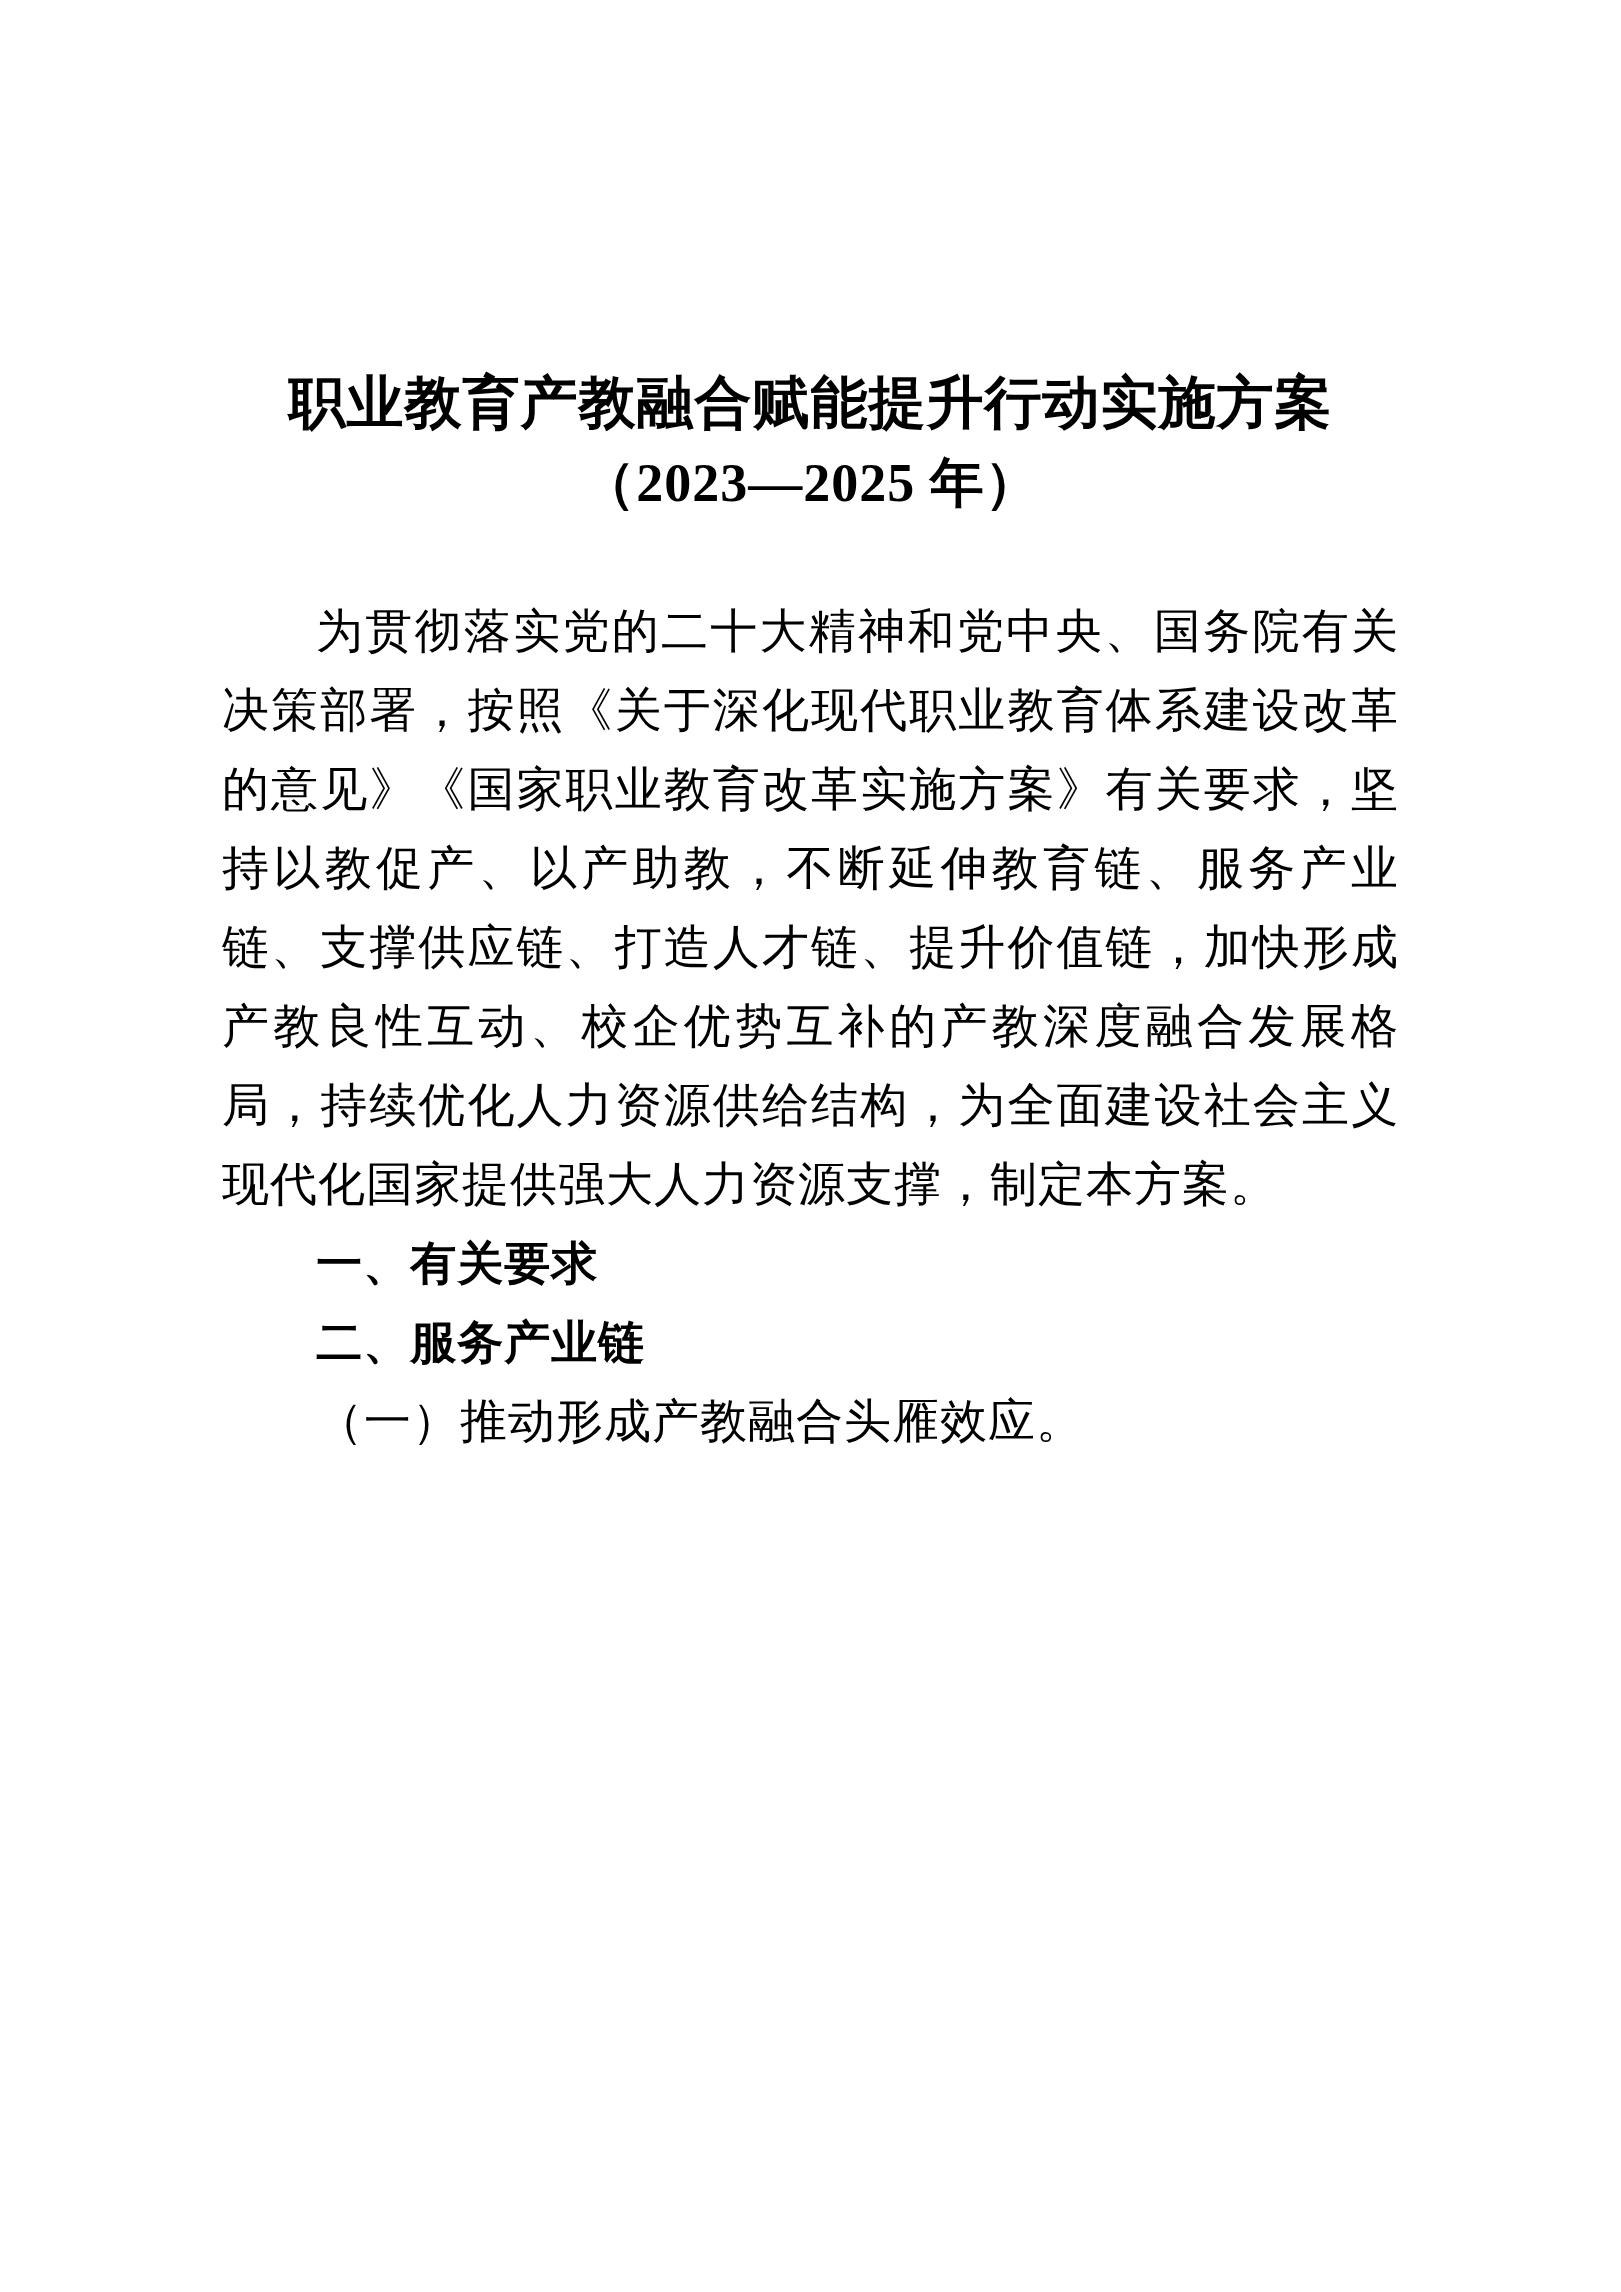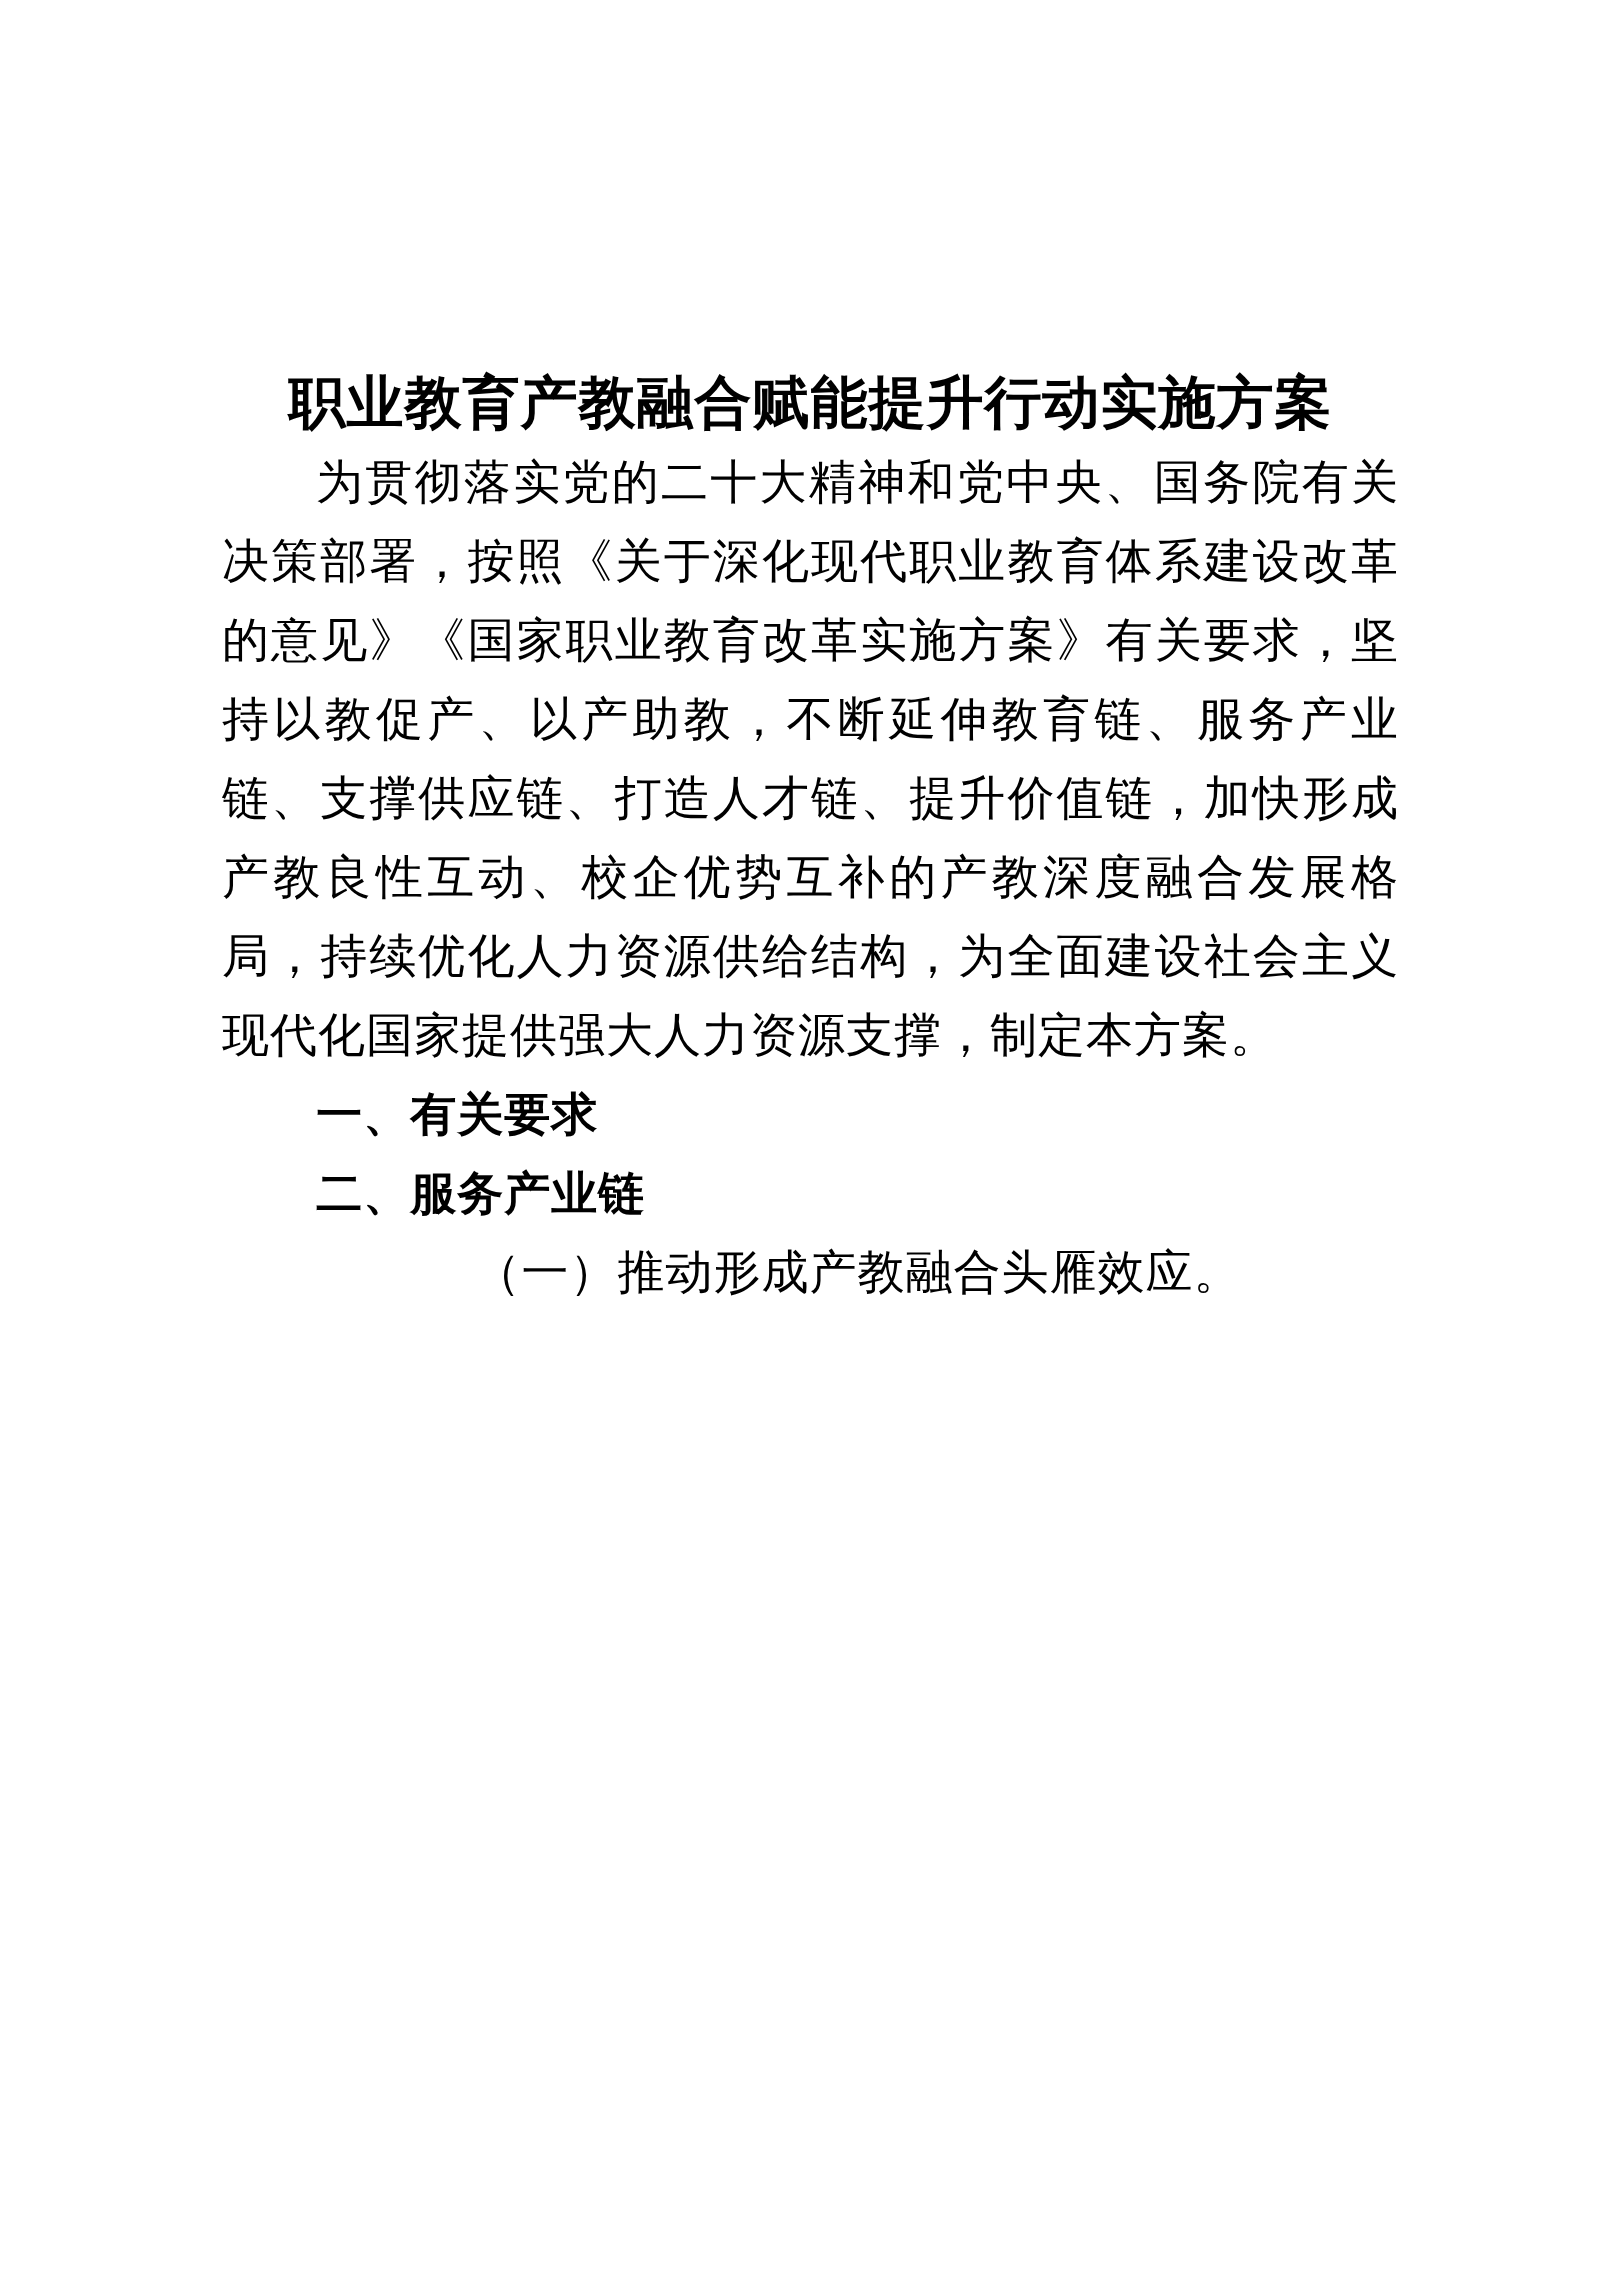--- a/index.html
+++ b/index.html
@@ -57,31 +57,31 @@
     text-indent: 2.05em;
     letter-spacing: 1px;
   }
   .kaiti-item {
     margin: 0;
     font-family: "Liberation Serif", serif;
     font-size: 47px;
     line-height: 79px;
     text-indent: 2em;
     letter-spacing: 1px;
-    text-align: center;
   }
 </style>
 </head>
 <body>
 
 <div class="page">
   <div class="content">
 
     <h1 class="doc-title">职业教育产教融合赋能提升行动实施方案</h1>
 
+    <h1 class="doc-subtitle">（2023—2025 年）</h1>
 
     <p class="body-para">为贯彻落实党的二十大精神和党中央、国务院有关决策部署，按照《关于深化现代职业教育体系建设改革的意见》《国家职业教育改革实施方案》有关要求，坚持以教促产、以产助教，不断延伸教育链、服务产业链、支撑供应链、打造人才链、提升价值链，加快形成产教良性互动、校企优势互补的产教深度融合发展格局，持续优化人力资源供给结构，为全面建设社会主义现代化国家提供强大人力资源支撑，制定本方案。</p>
 
     <h2 class="section-heading">一、有关要求</h2>
 
 
     <h2 class="section-heading">二、服务产业链</h2>
 
     <p class="kaiti-item">（一）推动形成产教融合头雁效应。</p>
 

